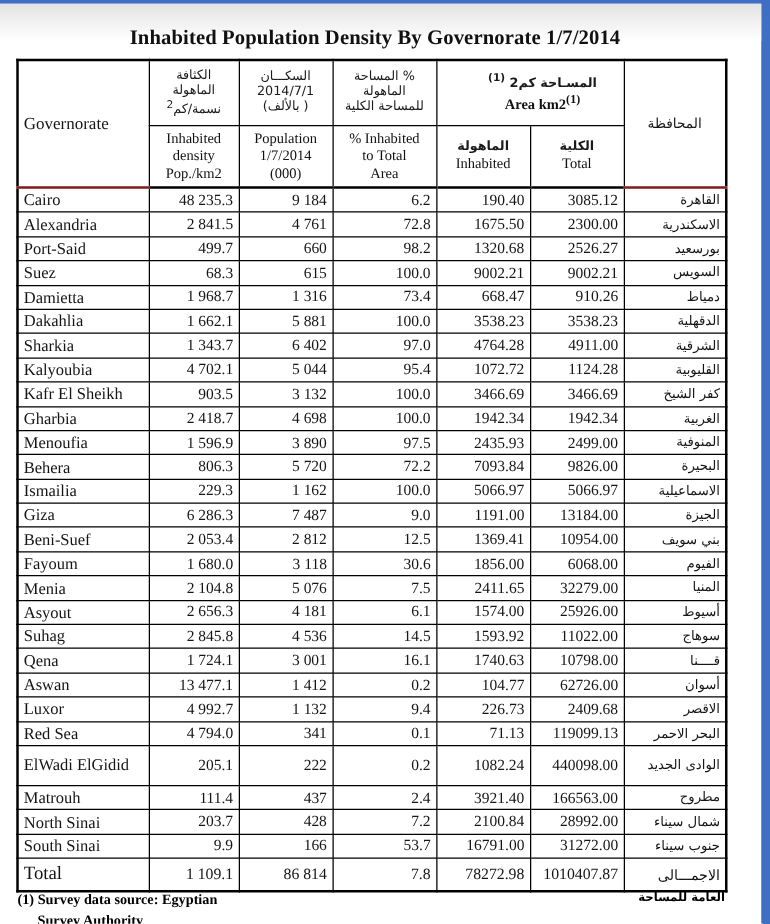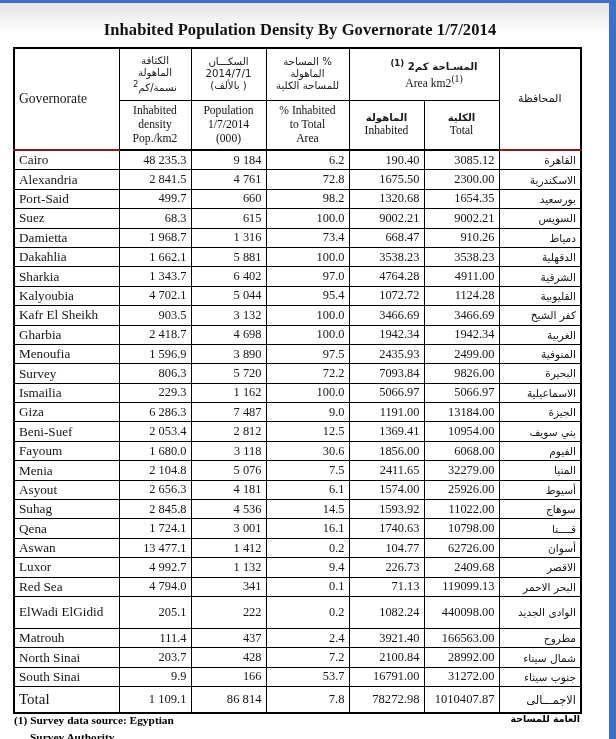--- a/index.html
+++ b/index.html
@@ -56,21 +56,21 @@
     line-height:1.18;
     border-bottom:1px solid #000;
   }
   .hdr-ar{
     direction:rtl;
     font-family:"DejaVu Sans", sans-serif;
     font-size:10.2px;font-weight:bold;color:#1a1a1a;
   }
   .hdr-en{
     font-family:"Liberation Serif", serif;
-    font-size:11.6px;font-weight:normal;color:#111;
+    font-size:11.6px;font-weight:bold;color:#111;
     line-height:1.2;
   }
   td.hdr-gov{
     font-family:"Liberation Serif", serif;
     font-size:13.6px;font-weight:bold;text-align:left;
     padding-left:7px;
   }
   td.hdr-moh{
     direction:rtl;
     font-family:"DejaVu Sans", sans-serif;
@@ -207,21 +207,21 @@
           <td class="num">1675.50</td>
           <td class="num">2300.00</td>
           <td class="ar">الاسكندرية</td>
         </tr>
         <tr>
           <td class="name">Port-Said</td>
           <td class="num">499.7</td>
           <td class="num">660</td>
           <td class="num">98.2</td>
           <td class="num">1320.68</td>
-          <td class="num">1654.35</td>
+          <td class="num">2526.27</td>
           <td class="ar">بورسعيد</td>
         </tr>
         <tr>
           <td class="name">Suez</td>
           <td class="num">68.3</td>
           <td class="num">615</td>
           <td class="num">100.0</td>
           <td class="num">9002.21</td>
           <td class="num">9002.21</td>
           <td class="ar">السويس</td>
@@ -283,21 +283,21 @@
         <tr>
           <td class="name">Menoufia</td>
           <td class="num">1 596.9</td>
           <td class="num">3 890</td>
           <td class="num">97.5</td>
           <td class="num">2435.93</td>
           <td class="num">2499.00</td>
           <td class="ar">المنوفية</td>
         </tr>
         <tr>
-          <td class="name">Survey</td>
+          <td class="name">Behera</td>
           <td class="num">806.3</td>
           <td class="num">5 720</td>
           <td class="num">72.2</td>
           <td class="num">7093.84</td>
           <td class="num">9826.00</td>
           <td class="ar">البحيرة</td>
         </tr>
         <tr>
           <td class="name">Ismailia</td>
           <td class="num">229.3</td>

